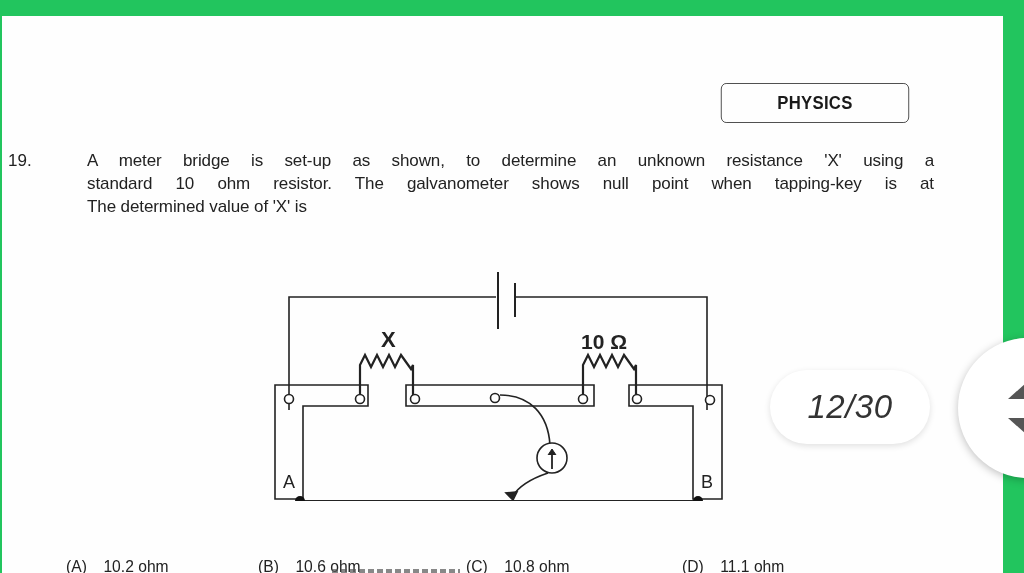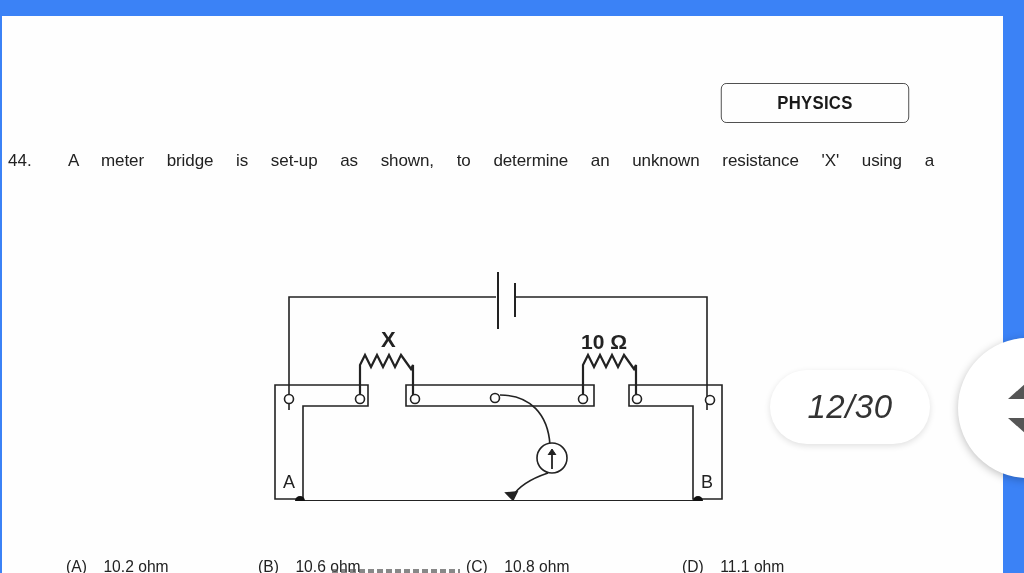--- a/index.html
+++ b/index.html
@@ -8,21 +8,21 @@
       width: 1024px;
       height: 573px;
       overflow: hidden;
       background: #000000;
       font-family: "Liberation Sans", sans-serif;
     }
     .screen {
       position: relative;
       width: 1024px;
       height: 573px;
-      background: #3b82f6;
+      background: #22c55e;
       overflow: hidden;
     }
     .page {
       position: absolute;
       left: 2px;
       top: 16px;
       width: 1001px;
       height: 557px;
       background: #fefefe;
     }
@@ -60,20 +60,21 @@
       line-height: 23px;
       color: #222;
       text-align: justify;
       text-align-last: left;
       letter-spacing: -0.1px;
     }
     .q-text .line {
       display: block;
       text-align: justify;
       text-align-last: justify;
+      margin-left: 19px;
     }
     .q-text .line.last {
       text-align-last: left;
     }
     .circuit {
       position: absolute;
       left: 268px;
       top: 253px;
       width: 460px;
       height: 232px;
@@ -157,24 +158,26 @@
 </head>
 <body>
 
 <div class="screen">
   <div class="page">
 
     <div class="subject-box">
       <span>PHYSICS</span>
     </div>
 
-    <div class="q-number">44.</div>
+    <div class="q-number">19.</div>
 
     <div class="q-text">
       <span class="line">A meter bridge is set-up as shown, to determine an unknown resistance 'X' using a</span>
+      <span class="line">standard 10 ohm resistor. The galvanometer shows null point when tapping-key is at</span>
+      <span class="line last">The determined value of 'X' is</span>
     </div>
 
     <svg class="circuit" viewBox="0 0 460 232" xmlns="http://www.w3.org/2000/svg">
       <g stroke="#222" fill="none" stroke-width="1.6">
 
         <path d="M19,141 L19,28 L226,28"></path>
         <path d="M245,28 L437,28 L437,141"></path>
 
         <line x1="228" y1="3" x2="228" y2="60" stroke-width="2"></line>
         <line x1="245" y1="14" x2="245" y2="48" stroke-width="2"></line>

